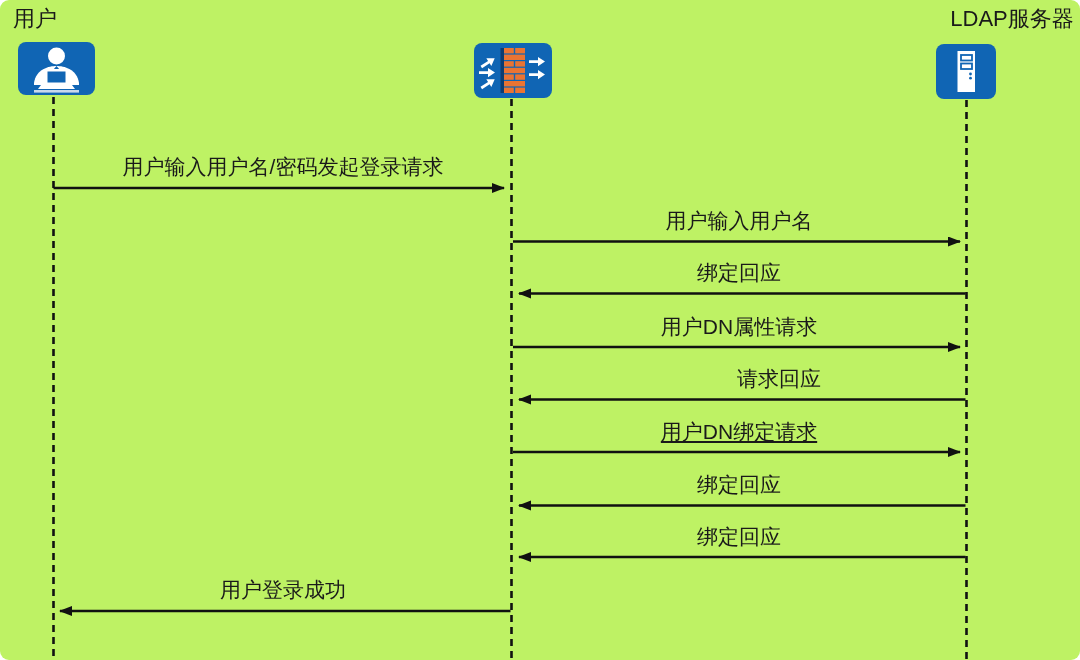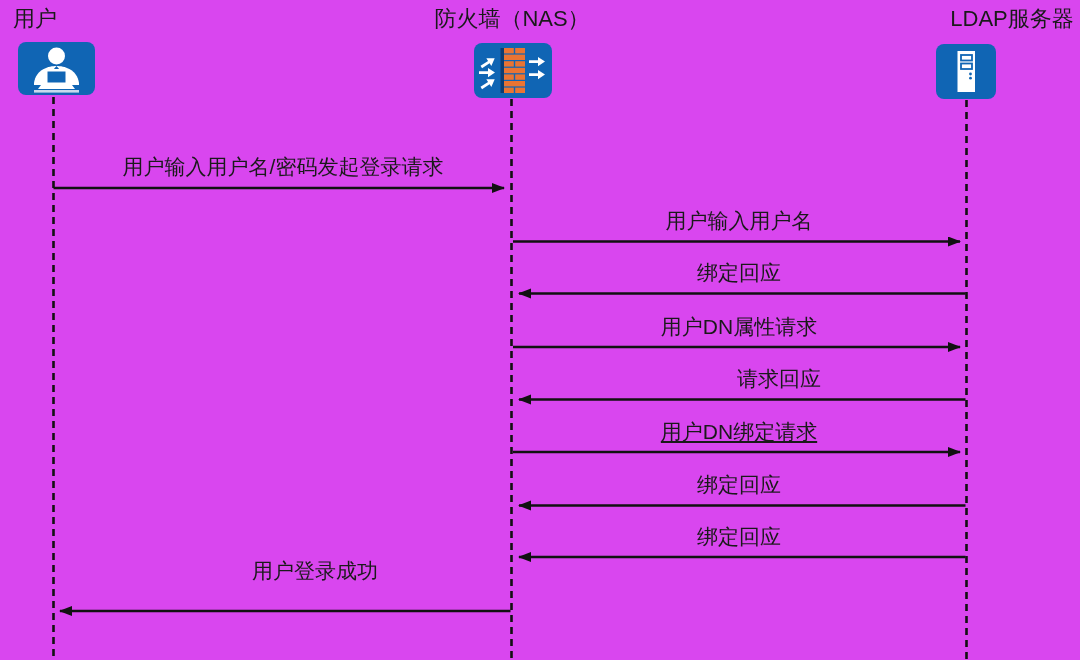--- a/index.html
+++ b/index.html
@@ -4,24 +4,25 @@
 <style>
   :root{
     --icon-blue:#1065b4;
     --brick-orange:#ea7433;
     --line-black:#111111;
   }
   html,body{margin:0;padding:0;background:#ffffff;}
   .stage{
     position:relative;
     width:1080px;height:660px;
-    background:#d946ef;
+    background:#bef264;
     font-family:"Liberation Sans","DejaVu Sans",sans-serif;
     color:#1a1a1a;
     overflow:hidden;
+    border-radius:9px;
   }
   .layer{position:absolute;left:0;top:0;}
   .actor-label{
     position:absolute;
     font-size:22px;
     line-height:26px;
     white-space:nowrap;
     color:#1a1a1a;
   }
   .centered{transform:translateX(-50%);text-align:center;}
@@ -104,25 +105,24 @@
       <rect width="60" height="55" rx="8" class="blue"></rect>
       <rect x="21.5" y="7" width="17.5" height="41" class="white"></rect>
       <rect x="25" y="11" width="11" height="5.5" fill="none" stroke="#1065b4" stroke-width="1.8"></rect>
       <rect x="25" y="19.5" width="11" height="5.5" fill="none" stroke="#1065b4" stroke-width="1.8"></rect>
       <circle cx="34.5" cy="30" r="1.4" class="blue"></circle>
       <circle cx="34.5" cy="34.2" r="1.4" class="blue"></circle>
     </g>
   </svg>
 
   <div class="actor-label" style="left:13px;top:6px;">用户</div>
-  <div class="actor-label centered" style="left:512px;top:6px;">防火墙（NAS）</div>
   <div class="actor-label centered" style="left:1012px;top:6px;">LDAP服务器</div>
 
   <div class="msg-label" style="left:283px;top:154px;">用户输入用户名/密码发起登录请求</div>
   <div class="msg-label" style="left:739px;top:208px;">用户输入用户名</div>
   <div class="msg-label" style="left:739px;top:260px;">绑定回应</div>
   <div class="msg-label" style="left:739px;top:314px;">用户DN属性请求</div>
   <div class="msg-label" style="left:739px;top:366px;margin-left:40px;">请求回应</div>
   <div class="msg-label" style="left:739px;top:419px;text-decoration:underline;">用户DN绑定请求</div>
   <div class="msg-label" style="left:739px;top:472px;">绑定回应</div>
   <div class="msg-label" style="left:739px;top:524px;">绑定回应</div>
-  <div class="msg-label" style="left:283px;top:558px;margin-left:32px;">用户登录成功</div>
+  <div class="msg-label" style="left:283px;top:577px;">用户登录成功</div>
 </div>
 
 </body></html>

